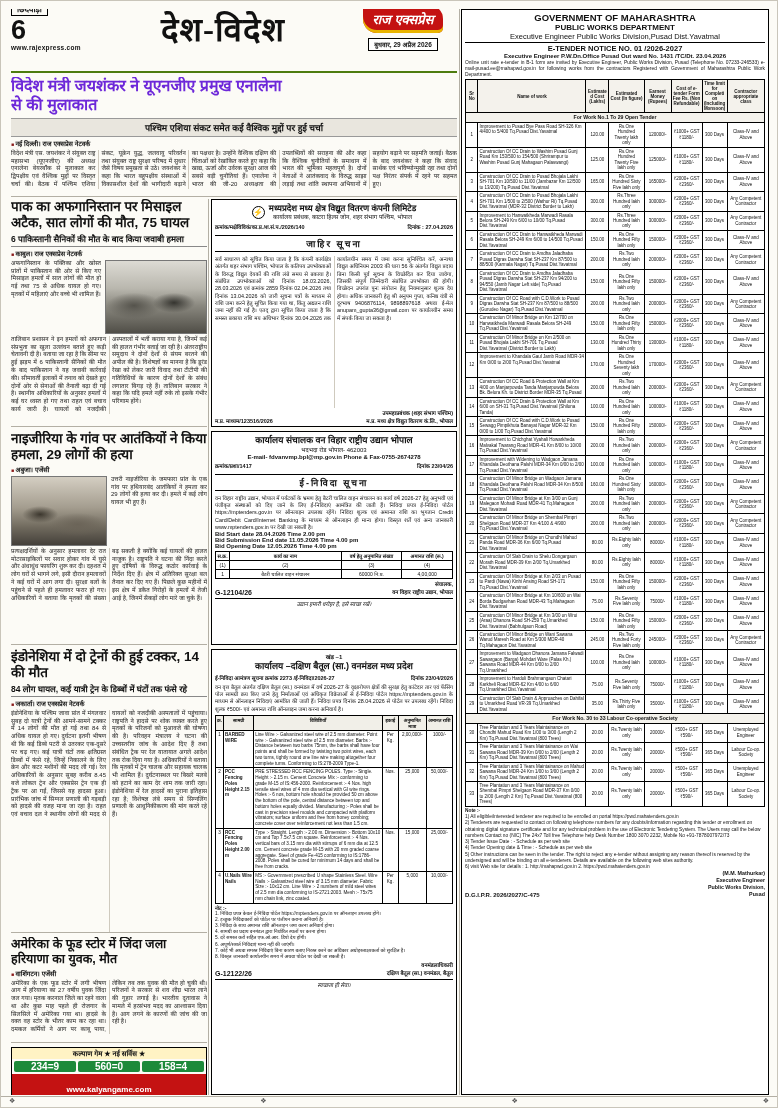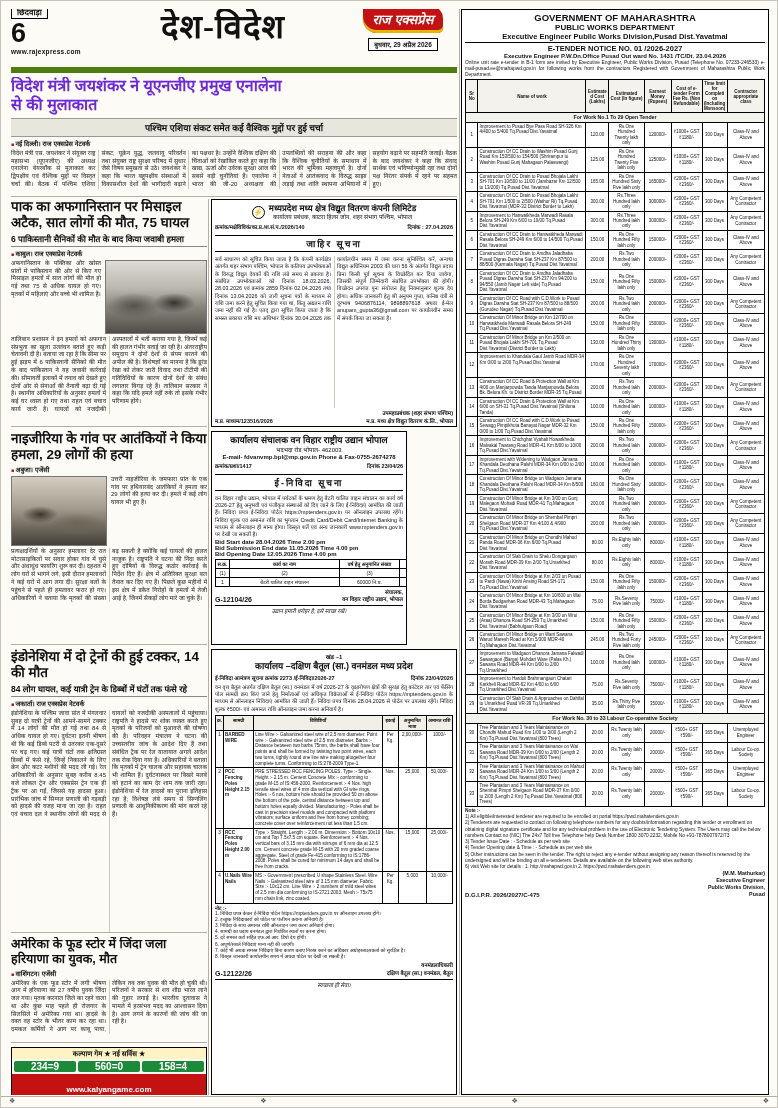--- a/index.html
+++ b/index.html
@@ -3,21 +3,21 @@
 <meta charset="utf-8">
 <style>
   *{margin:0;padding:0;box-sizing:border-box}
   html,body{width:778px;background:#d9d6cf;font-family:"Liberation Sans",sans-serif;color:#111}
   .page{position:relative;width:778px;height:1108px;background:#fcfbf6;border:1px solid #c9c5ba;overflow:hidden}
   .zone{position:absolute;overflow:hidden}
   .vline{position:absolute;width:1px;background:#b3afa4}
   .hline{position:absolute;height:1px;background:#b3afa4}
 
   
-  .np-header{display:flex;justify-content:space-between;align-items:center;border-bottom:6px solid #4d7c0f;padding-bottom:20px}
+  .np-header{display:flex;justify-content:space-between;align-items:flex-end;border-bottom:2px solid #4d7c0f;padding-bottom:20px}
   .ed-col{width:86px}
   .ed-box{display:inline-block;border:1px solid #000;font-size:8px;font-weight:bold;padding:1px 5px}
   .page-no{font-size:27px;font-weight:bold;line-height:1.05}
   .site{font-size:6.5px;font-weight:bold;letter-spacing:.3px}
   .masthead{font-size:33px;font-weight:bold;letter-spacing:1px;font-family:"Liberation Serif",serif;line-height:1.2}
   .logo-col{width:108px;text-align:center}
   .raj-logo{display:inline-block;background:#c41212;color:#fff;font-weight:bold;font-style:italic;font-size:13px;padding:5px 9px;border-radius:5px 14px 5px 14px;box-shadow:inset 0 -3px 0 #e9b400}
   .date-box{display:inline-block;border:1px solid #000;font-size:6.5px;font-weight:bold;padding:1px 5px;margin-top:4px;background:#fff}
 
   
@@ -64,21 +64,21 @@
   th,td{border:.6px solid #000;padding:1px;vertical-align:top;word-wrap:break-word}
   .mini th,.mini td{font-size:5px;text-align:center}
   .spec-tbl th{font-size:4.8px;text-align:center;background:#f1efe8}
   .spec-tbl td{font-size:4.6px;line-height:1.25;text-align:left}
   .spec-tbl .c{text-align:center}
 
   
   .maha{border:1.4px solid #000;background:#fff;padding:2px 3px}
   .m1{font-size:9.5px;font-weight:bold;text-align:center}
   .m2{font-size:8px;font-weight:bold;text-align:center}
-  .m3{font-size:7.5px;font-weight:bold;text-align:center;border-bottom:.6px solid #000;padding-bottom:1px}
+  .m3{font-size:7.5px;font-weight:normal;text-align:center;border-bottom:.6px solid #000;padding-bottom:1px}
   .m4{font-size:7.5px;font-weight:bold;text-align:center;margin-top:1px}
   .m5{font-size:6px;font-weight:bold;text-align:center}
   .m-intro{font-size:4.9px;line-height:1.25;text-align:justify;margin:1px 0}
   .maha-tbl th{font-size:4.5px;text-align:center;vertical-align:middle;background:#f4f2ec}
   .maha-tbl td{font-size:4.5px;line-height:1.22}
   .maha-tbl td.c{text-align:center;vertical-align:middle}
   .sep-row td{font-weight:bold;text-align:center;font-size:5.2px;background:#f4f2ec}
   .m-notes{font-size:4.8px;line-height:1.3;margin-top:1px}
   .m-notes .nt{font-weight:bold}
   .note-item{display:flex;gap:2px}
@@ -179,21 +179,21 @@
     <div class="n-body cols2" style="height:152px">सर्व साधारण को सूचित किया जाता है कि कंपनी कार्यक्षेत्र अंतर्गत शहर संभाग पश्चिम, भोपाल के कतिपय उपभोक्ताओं के विरुद्ध विद्युत देयकों की राशि लंबे समय से बकाया है। संबंधित उपभोक्ताओं को दिनांक 18.03.2026, 28.03.2026 एवं क्रमांक 2859 दिनांक 02.04.2026 तथा दिनांक 13.04.2026 को जारी सूचना पत्रों के माध्यम से राशि जमा करने हेतु सूचित किया गया था, किंतु अद्यतन राशि जमा नहीं की गई है। एतद् द्वारा सूचित किया जाता है कि समस्त बकाया राशि मय अधिभार दिनांक 30.04.2026 तक कार्यालयीन समय में जमा करना सुनिश्चित करें, अन्यथा विद्युत अधिनियम 2003 की धारा 56 के अंतर्गत विद्युत प्रदाय बिना किसी पूर्व सूचना के विच्छेदित कर दिया जावेगा, जिसकी संपूर्ण जिम्मेदारी संबंधित उपभोक्ता की होगी। विच्छेदन उपरांत पुनः संयोजन हेतु नियमानुसार शुल्क देय होगा। अधिक जानकारी हेतु श्री अनुपम गुप्ता, कनिष्ठ यंत्री से दूरभाष 9406876114, 9898897618 अथवा ई-मेल anupam_gupta36@gmail.com पर कार्यालयीन समय में संपर्क किया जा सकता है।</div>
     <div class="bot-row">
       <span style="font-size:5.5px;font-weight:bold">म.प्र. माध्यम/123516/2026</span>
       <div class="sign">
           <div>उपमहाप्रबंधक (शहर संभाग पश्चिम)</div>
           <div>म.प्र. मध्य क्षेत्र विद्युत वितरण कं.लि., भोपाल</div>
         </div>
     </div>
   </div>
 
-  <div class="zone notice" style="left:210px;top:430px;width:196px;height:214px">
+  <div class="zone notice" style="left:210px;top:430px;width:246px;height:214px">
     <div class="n-title">कार्यालय संचालक वन विहार राष्ट्रीय उद्यान भोपाल</div>
     <div class="n-sub">भदभदा रोड भोपाल- 462003</div>
     <div class="n-contact">E-mail- fdvanvmp.bpl@mp.gov.in Phone &amp; Fax-0755-2674278</div>
     <div class="n-refrow">
       <span>क्रमांक/प्रशा/1417</span>
       <span>दिनांक 23/04/26</span>
     </div>
     <div class="n-head2">ई-निविदा सूचना</div>
     <div class="n-body">वन विहार राष्ट्रीय उद्यान, भोपाल में पर्यटकों के भ्रमण हेतु बैटरी चालित वाहन संचालन का कार्य वर्ष 2026-27 हेतु अनुभवी एवं पंजीकृत संस्थाओं को दिए जाने के लिए ई-निविदाएं आमंत्रित की जाती हैं। निविदा प्रपत्र ई-निविदा पोर्टल https://mptenders.gov.in पर ऑनलाइन उपलब्ध रहेंगे। निविदा शुल्क एवं अमानत राशि का भुगतान Credit Card/Debit Card/Internet Banking के माध्यम से ऑनलाइन ही मान्य होगा। विस्तृत शर्तें एवं अन्य जानकारी www.mptenders.gov.in पर देखी जा सकती है।</div>
     <div>

